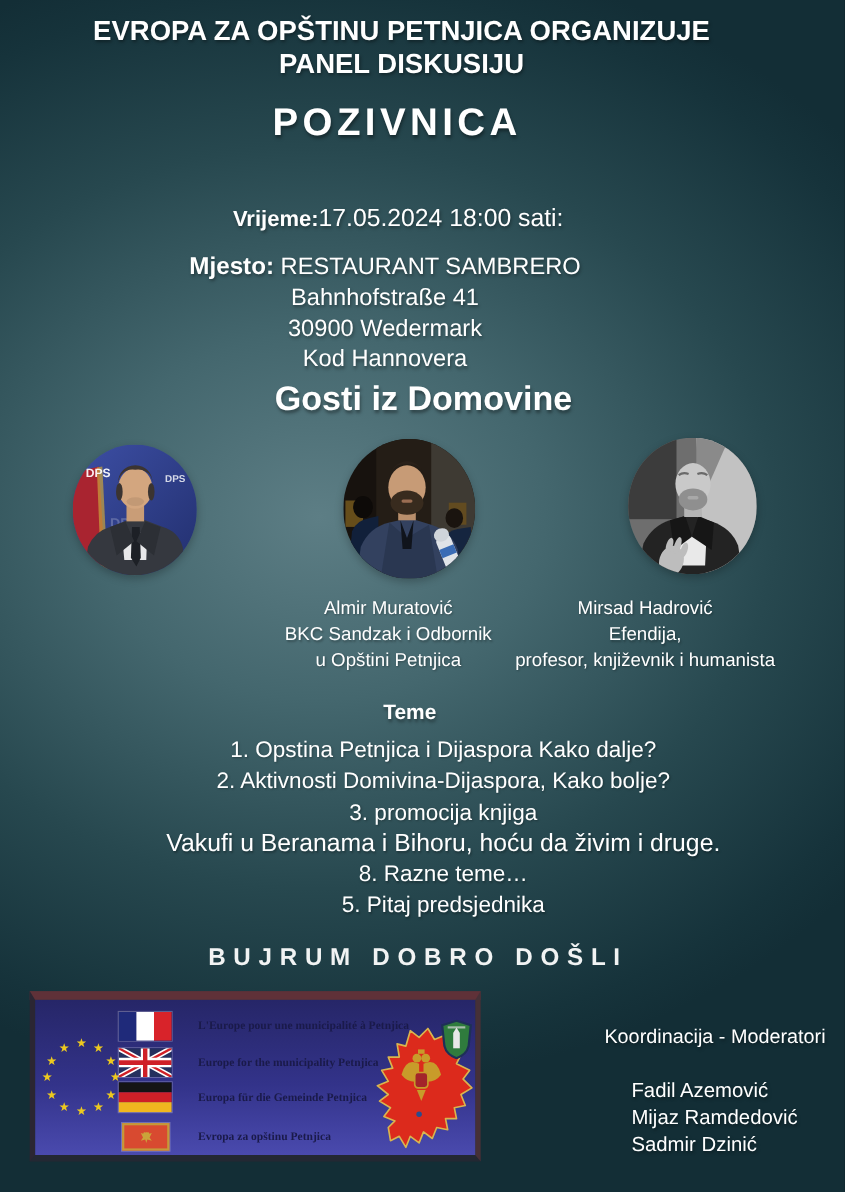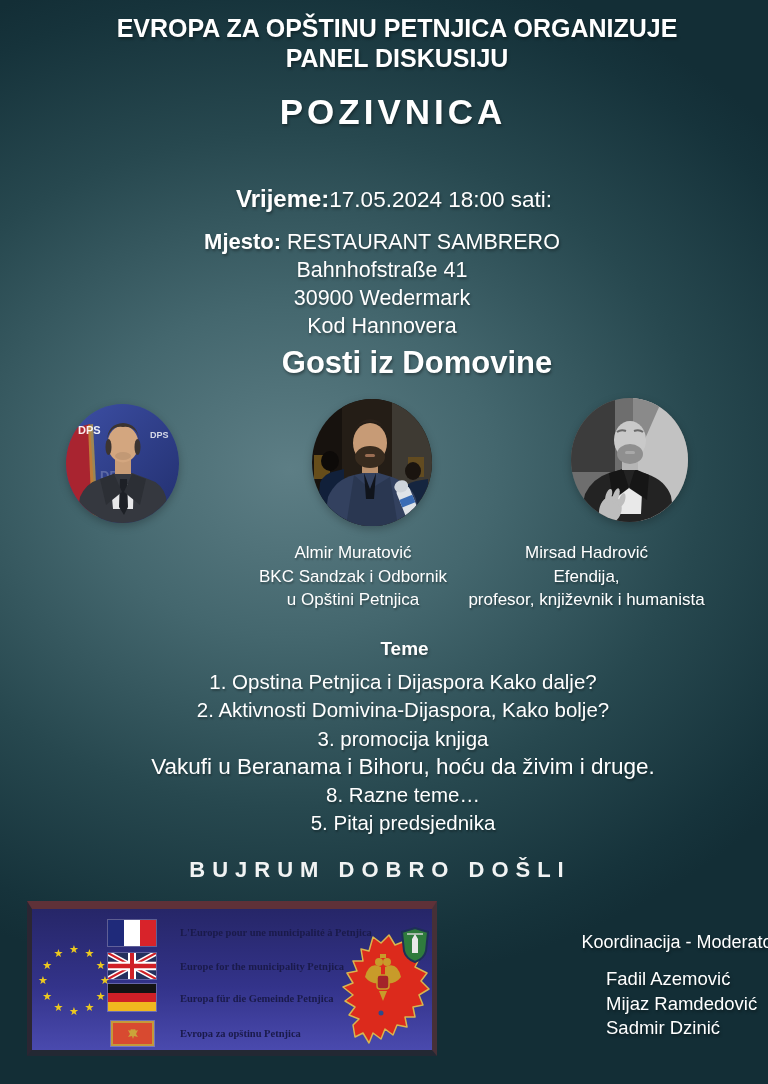--- a/index.html
+++ b/index.html
@@ -4,25 +4,25 @@
 <style>
   html,body{margin:0;padding:0;background:#0d2228;}
   .poster{
     position:relative;width:768px;height:1084px;overflow:hidden;
     background:radial-gradient(ellipse 640px 520px at 290px 470px,
       #5d7e85 0%, #44676e 32%, #27484f 65%, #16333b 92%, #132e36 100%);
     font-family:"Liberation Sans",sans-serif;color:#fff;
   }
   .abs{position:absolute;}
   .ctr{text-align:center;}
-  .shadow{text-shadow:1px 2px 3px rgba(0,0,0,.38);padding-left:32px;}
+  .shadow{text-shadow:1px 2px 3px rgba(0,0,0,.38);}
   .title{top:13px;left:0;width:730px;font-size:25px;font-weight:bold;line-height:30px;}
   .pozivnica{top:92px;left:0;width:722px;font-size:35px;font-weight:bold;letter-spacing:4px;}
   .vrijeme{top:185px;left:0;width:724px;font-size:22.5px;}
-  .vrijeme b{font-size:24px;}
+  .vrijeme b{font-size:20px;}
   .mjesto{top:228px;left:0;width:700px;font-size:21.5px;line-height:28px;}
   .mjesto b{font-size:22px;}
   .gosti{top:345px;left:0;width:770px;font-size:31px;font-weight:bold;}
   .guest-photo{position:absolute;border-radius:50%;overflow:hidden;box-shadow:0 3px 8px rgba(0,0,0,.25);}
   .glabel{position:absolute;font-size:17px;line-height:23.5px;text-shadow:1px 1.5px 2px rgba(0,0,0,.3);}
   .teme-title{top:638px;left:0;width:745px;font-size:19px;font-weight:bold;}
   .topics{top:668px;left:0;width:750px;font-size:20.5px;line-height:28.3px;text-shadow:1px 1.5px 2px rgba(0,0,0,.3);margin-left:28px;}
   .topic-big{font-size:22.5px;}
   .bujrum{top:857px;left:0;width:760px;font-size:22px;font-weight:600;letter-spacing:7px;color:#f1f3f3;}
   
@@ -34,21 +34,21 @@
   .flag{position:absolute;left:76px;width:48px;box-shadow:0 0 0 1px rgba(255,255,255,.25);}
   .flag-fr{top:11px;height:26px;display:flex;}
   .flag-fr div{flex:1;}
   .flag-de{top:75px;height:27px;display:flex;flex-direction:column;}
   .flag-de div{flex:1;}
   .flag-me{top:112px;left:79px;width:43px;height:25px;background:#d84a30;border:2px solid #c49a3a;box-sizing:border-box;
     display:flex;align-items:center;justify-content:center;}
   .slogan{position:absolute;left:136px;width:200px;font-family:"Liberation Serif",serif;font-weight:bold;
     font-size:10.5px;color:#1a1a4a;line-height:12px;margin-left:12px;}
   .moderators{left:540px;top:932px;width:220px;font-size:18px;}
-  .mod-names{margin-top:14px;text-align:left;padding-left:34px;font-size:18.5px;line-height:23.5px;}
+  .mod-names{margin-top:26px;text-align:left;padding-left:34px;font-size:18.5px;line-height:23.5px;}
   .mod-names div{margin-bottom:1px;}
 </style>
 </head>
 <body>
 
 <div class="poster">
 
   <div class="abs ctr shadow title">
     <div>EVROPA ZA OPŠTINU PETNJICA ORGANIZUJE</div>
     <div>PANEL DISKUSIJU</div>

